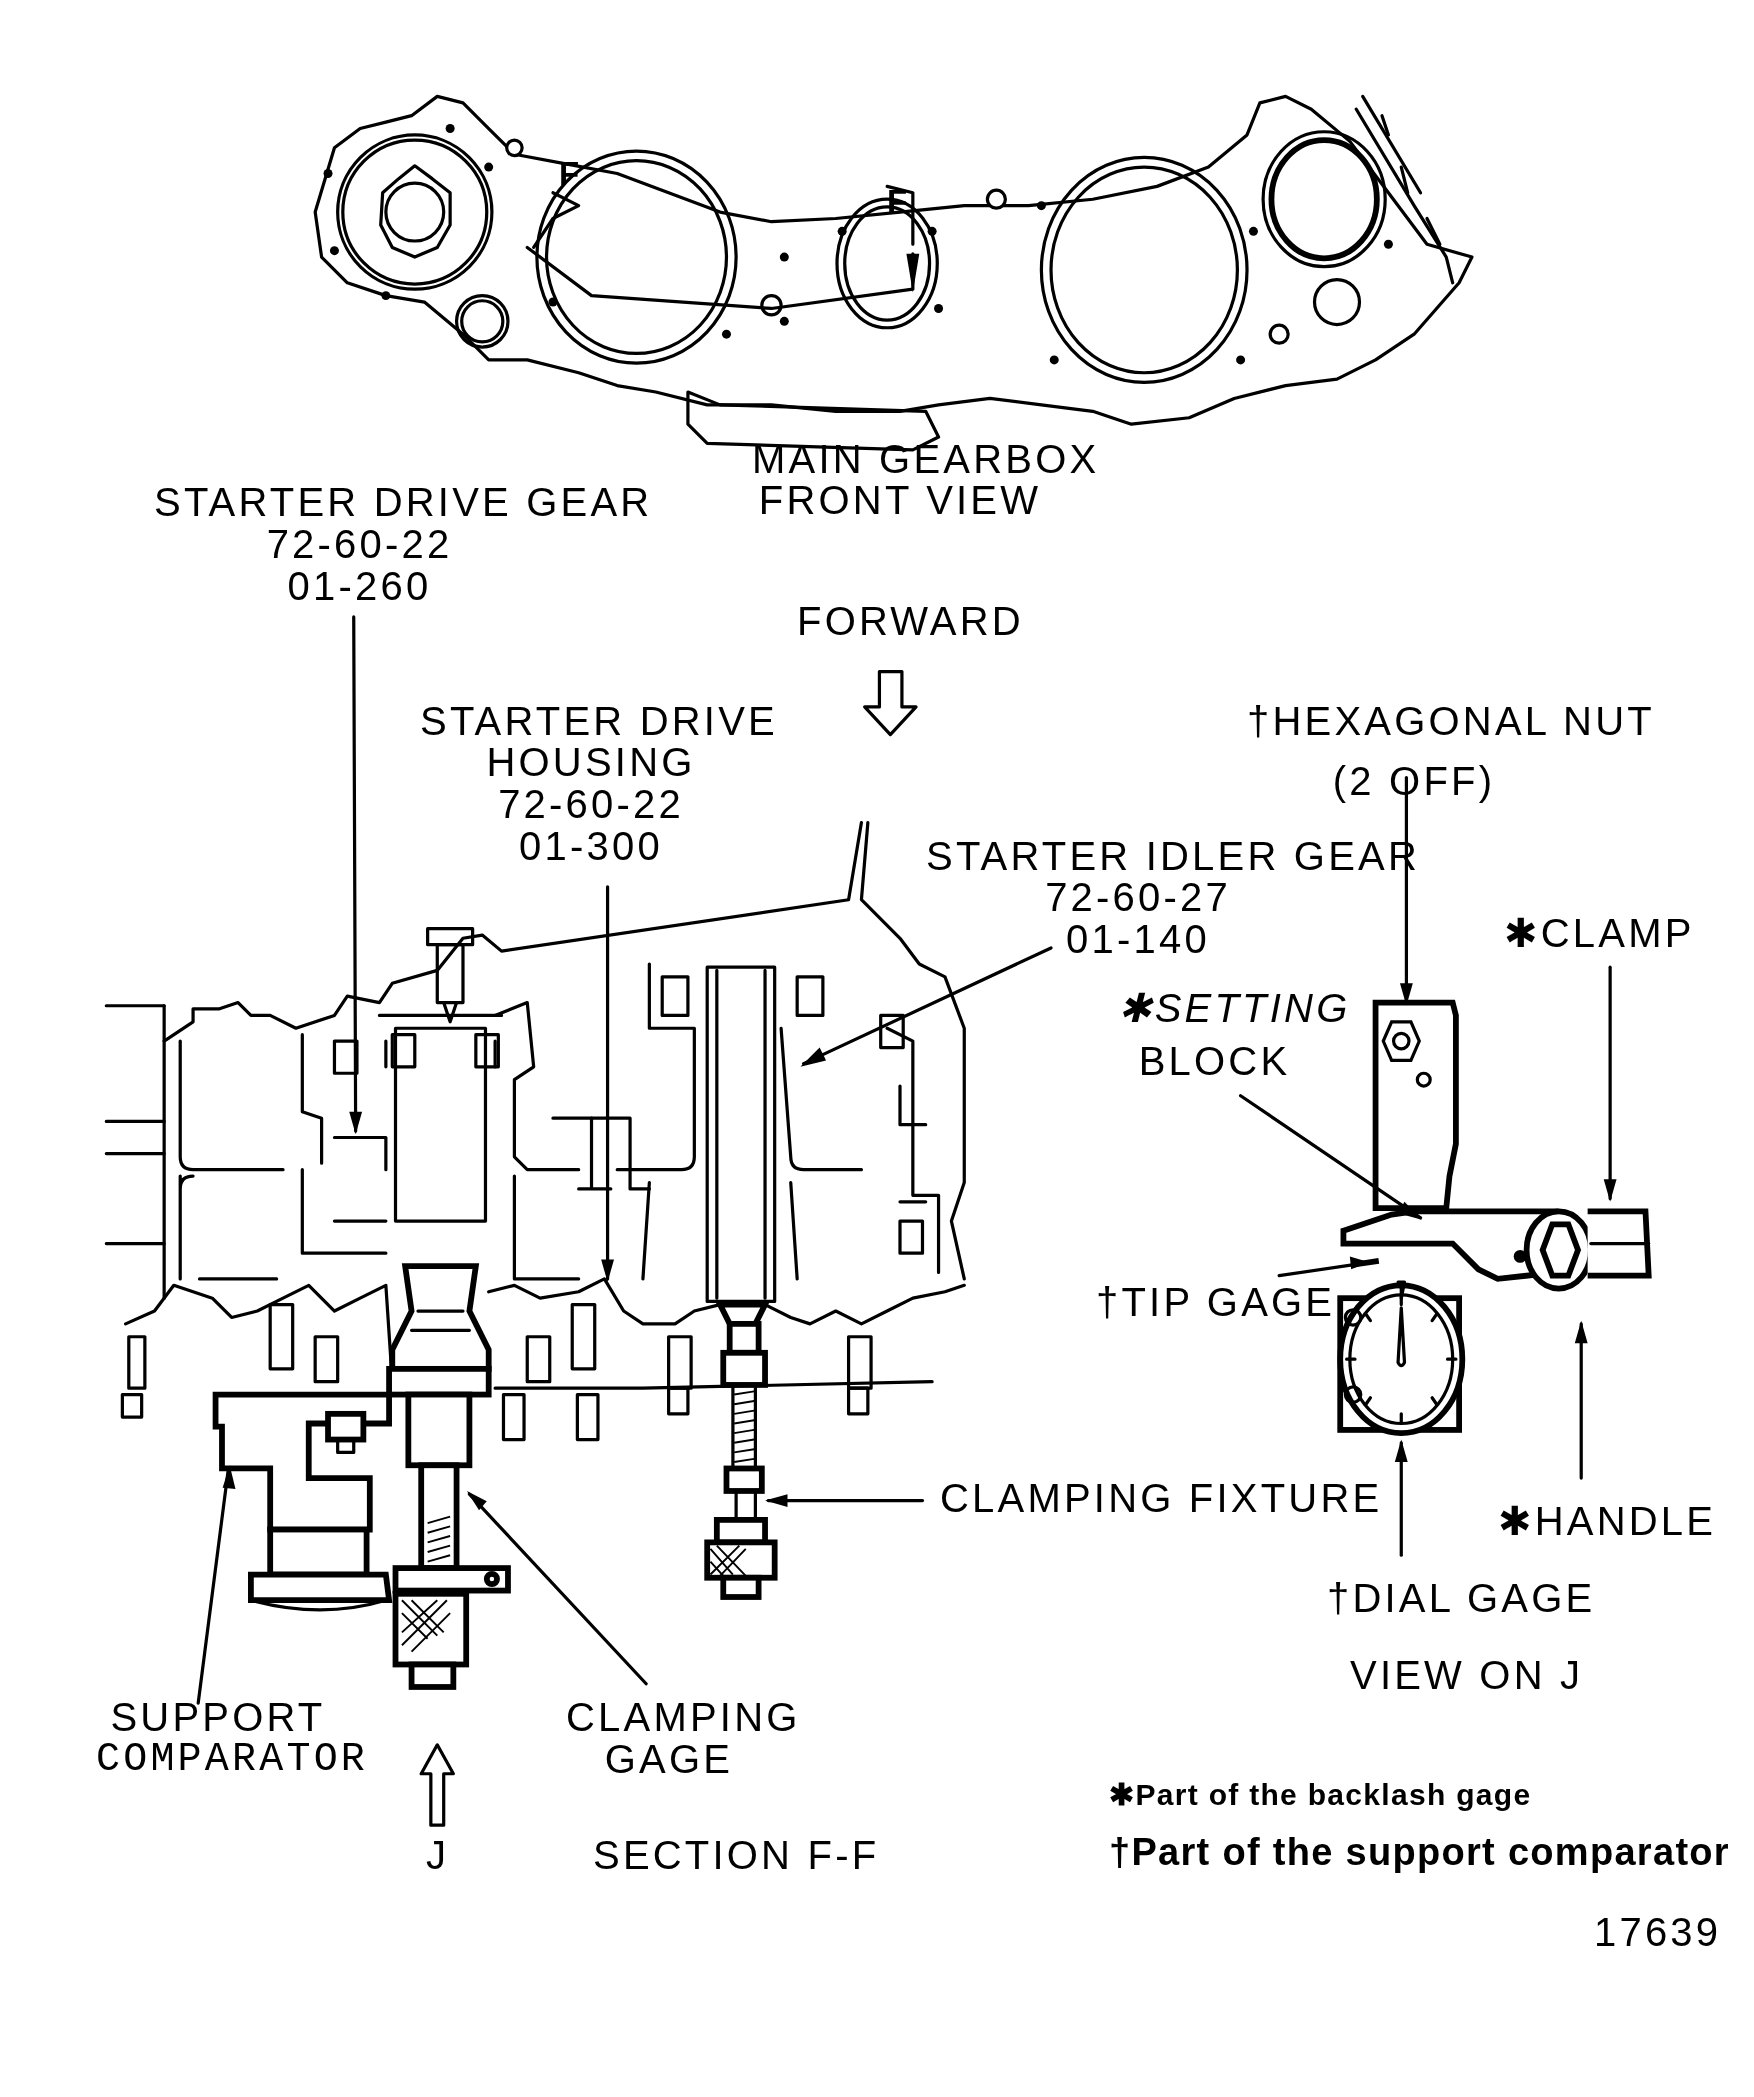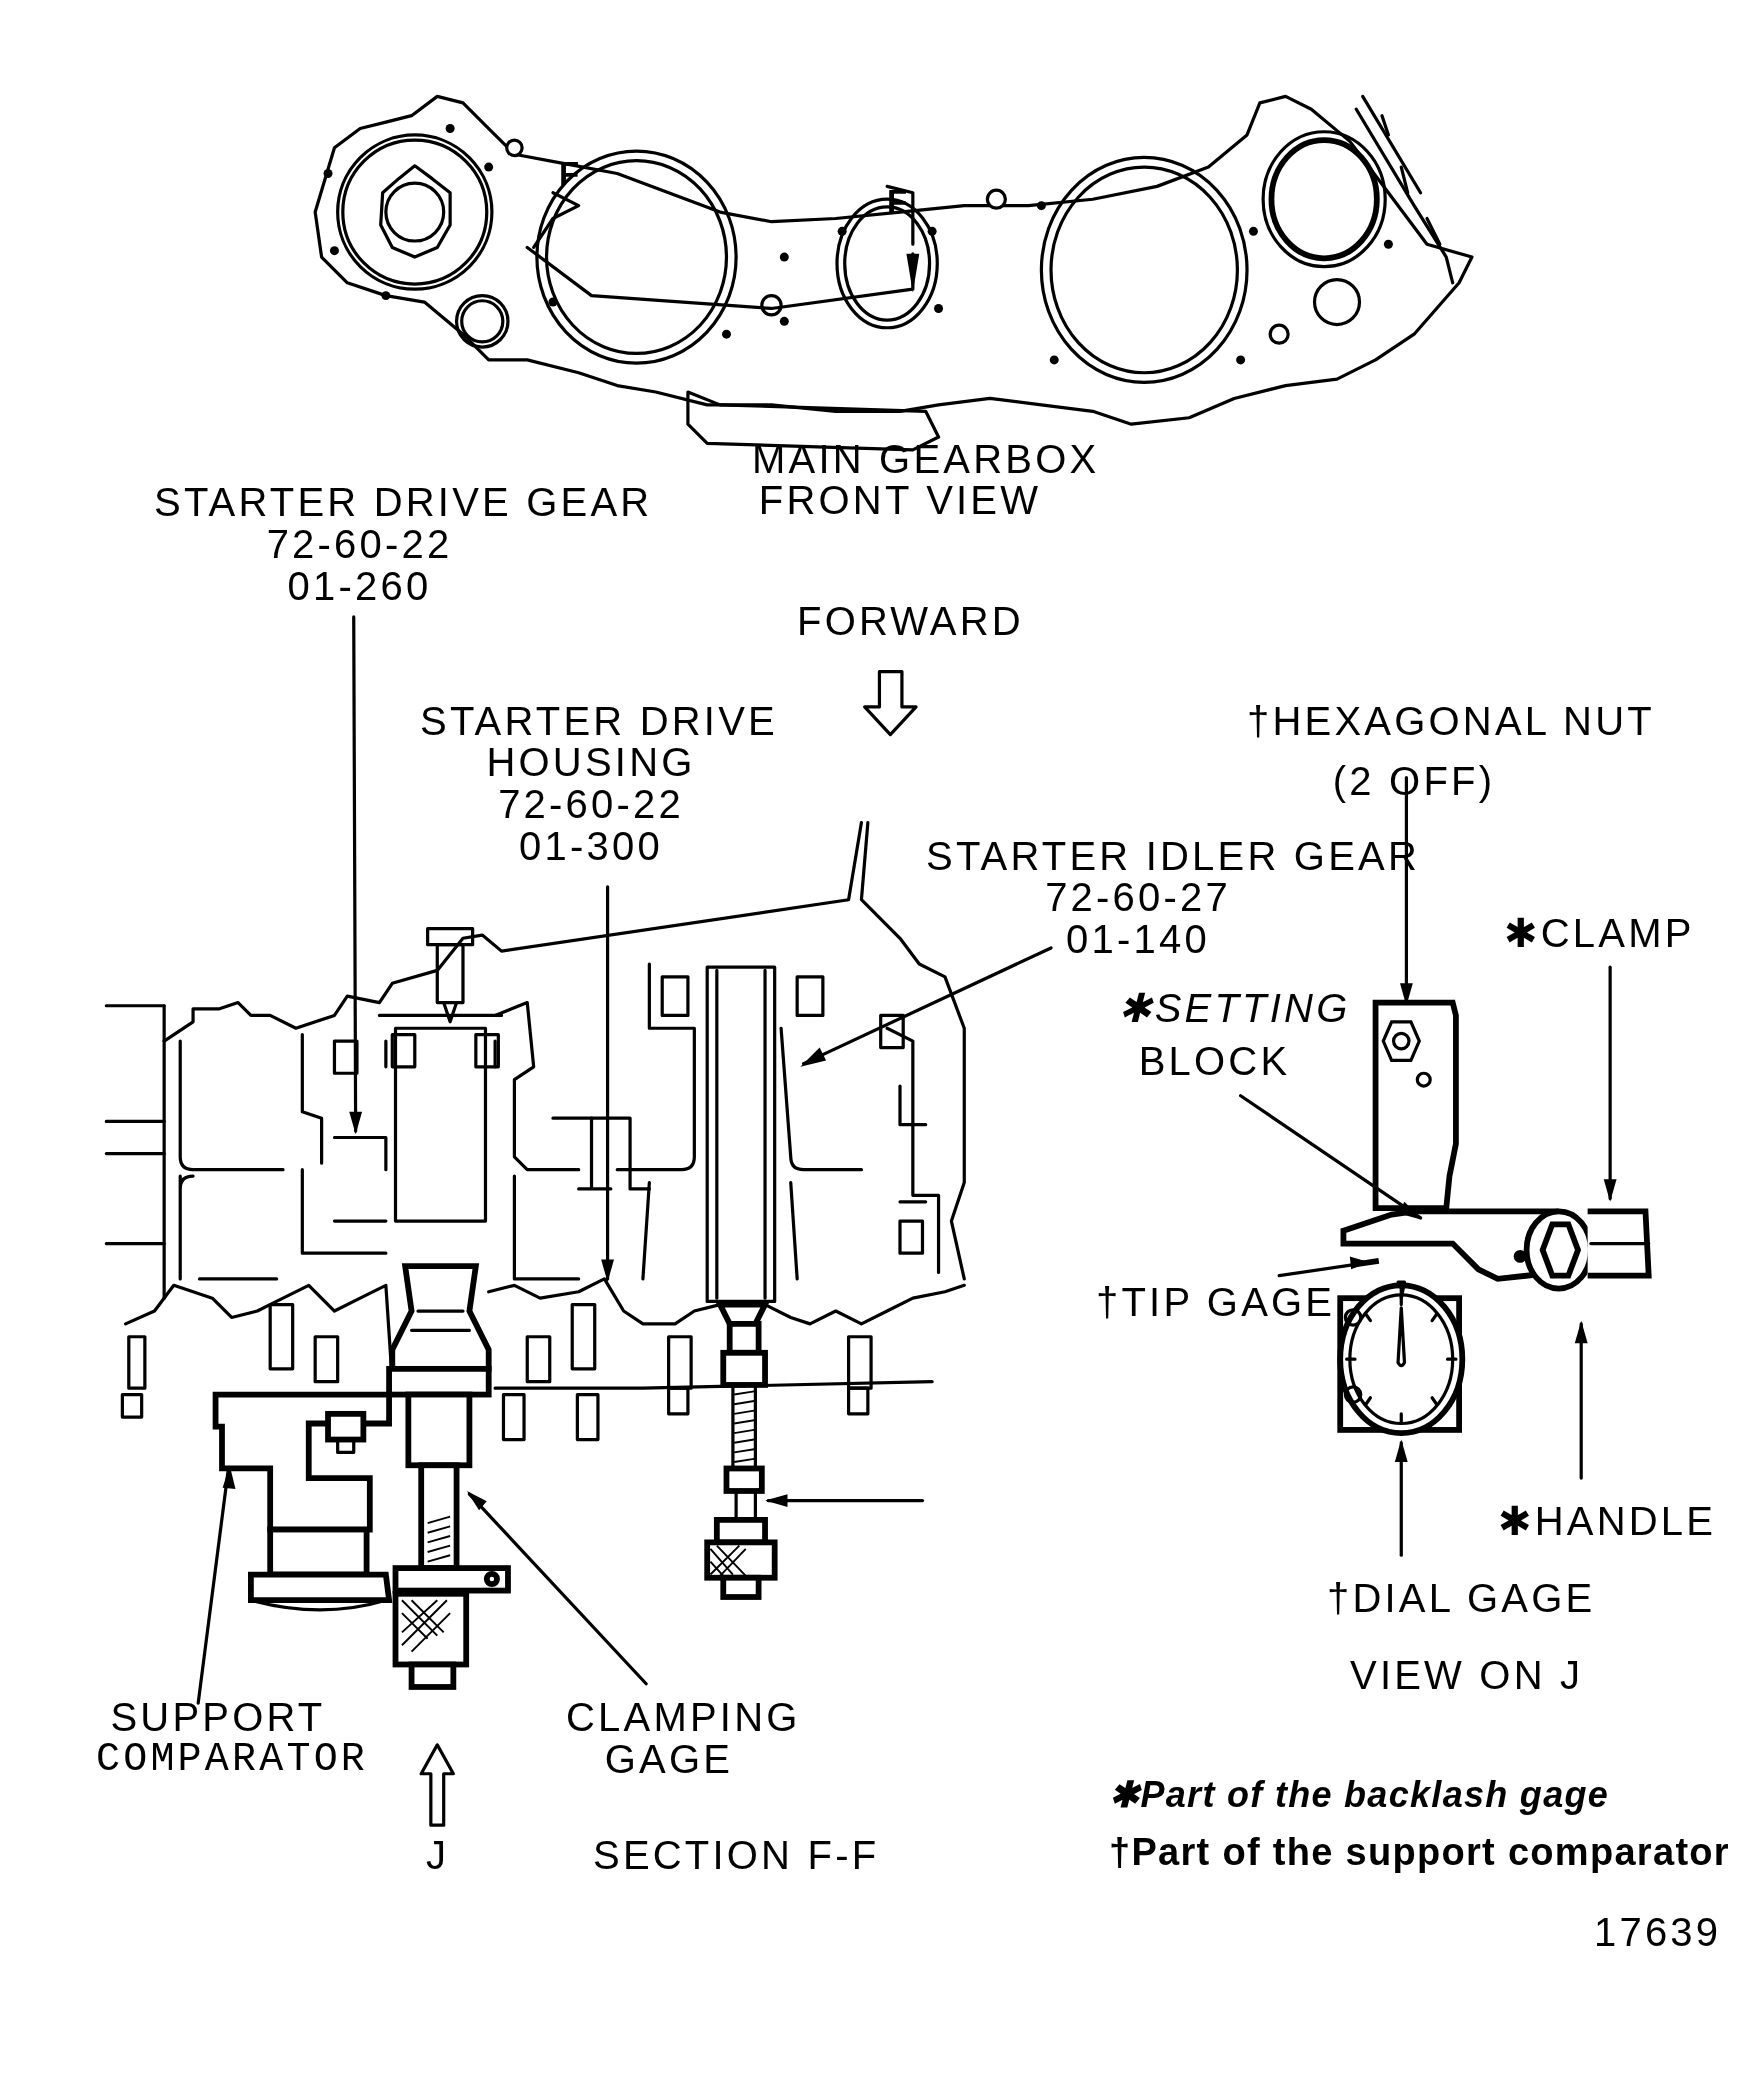--- a/index.html
+++ b/index.html
@@ -264,20 +264,21 @@
     <div class="lbl" style="left:424px; top:784px; width:334px;">72-60-22</div>
     <div class="lbl" style="left:424px; top:826px; width:334px;">01-300</div>
   </div>
 
   <div>
     <div class="lbl" style="left:926px; top:836px; width:424px;">STARTER IDLER GEAR</div>
     <div class="lbl" style="left:926px; top:877px; width:424px;">72-60-27</div>
     <div class="lbl" style="left:926px; top:919px; width:424px;">01-140</div>
   </div>
 
+  <div class="lbl left" style="left:940px; top:1478px;">CLAMPING FIXTURE</div>
 
   <div>
     <div class="lbl" style="left:96px; top:1697px; width:244px;">SUPPORT</div>
     <div class="lbl" style="left:96px; top:1739px; width:244px;font-family:Liberation Mono, monospace;">COMPARATOR</div>
   </div>
 
   <div>
     <div class="lbl" style="left:566px; top:1697px; width:206px;">CLAMPING</div>
     <div class="lbl" style="left:566px; top:1739px; width:206px;">GAGE</div>
   </div>
@@ -293,20 +294,20 @@
   <div>
     <div class="lbl" style="left:1118px; top:988px; width:193px;font-style:italic;">✱SETTING</div>
     <div class="lbl" style="left:1118px; top:1041px; width:193px;">BLOCK</div>
   </div>
   <div class="lbl left" style="left:1096px; top:1282px;">†TIP GAGE</div>
   <div class="lbl left" style="left:1498px; top:1501px;">✱HANDLE</div>
   <div class="lbl left" style="left:1327px; top:1578px;">†DIAL GAGE</div>
   <div class="lbl left" style="left:1350px; top:1655px;">VIEW ON J</div>
 
   <div>
-    <div class="lbl left bold" style="left:1109px; top:1774px; font-size:36px;font-style:italic;">✱Part of the backlash gage</div>
+    <div class="lbl left bold" style="left:1109px; top:1774px; font-size:30px;">✱Part of the backlash gage</div>
     <div class="lbl left bold" style="left:1109px; top:1832px; font-size:38px;">†Part of the support comparator</div>
   </div>
 
   <div class="lbl left" style="left:1594px; top:1912px;">17639</div>
 
 </div>
 
 
 </body></html>

